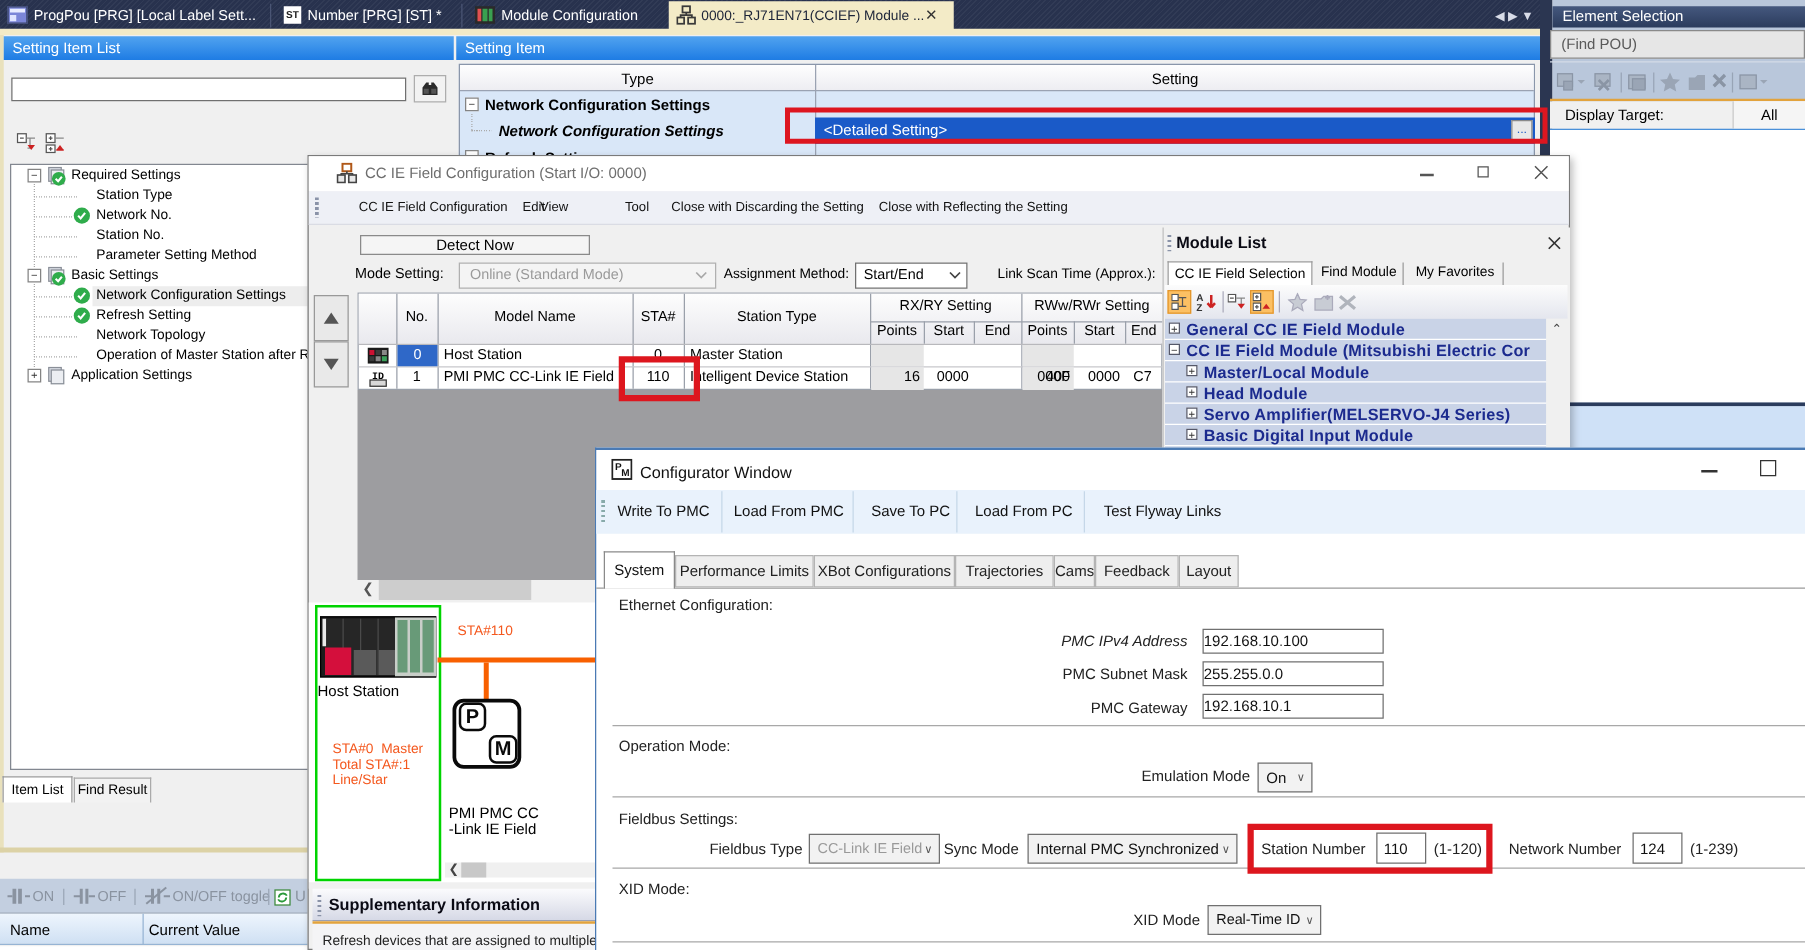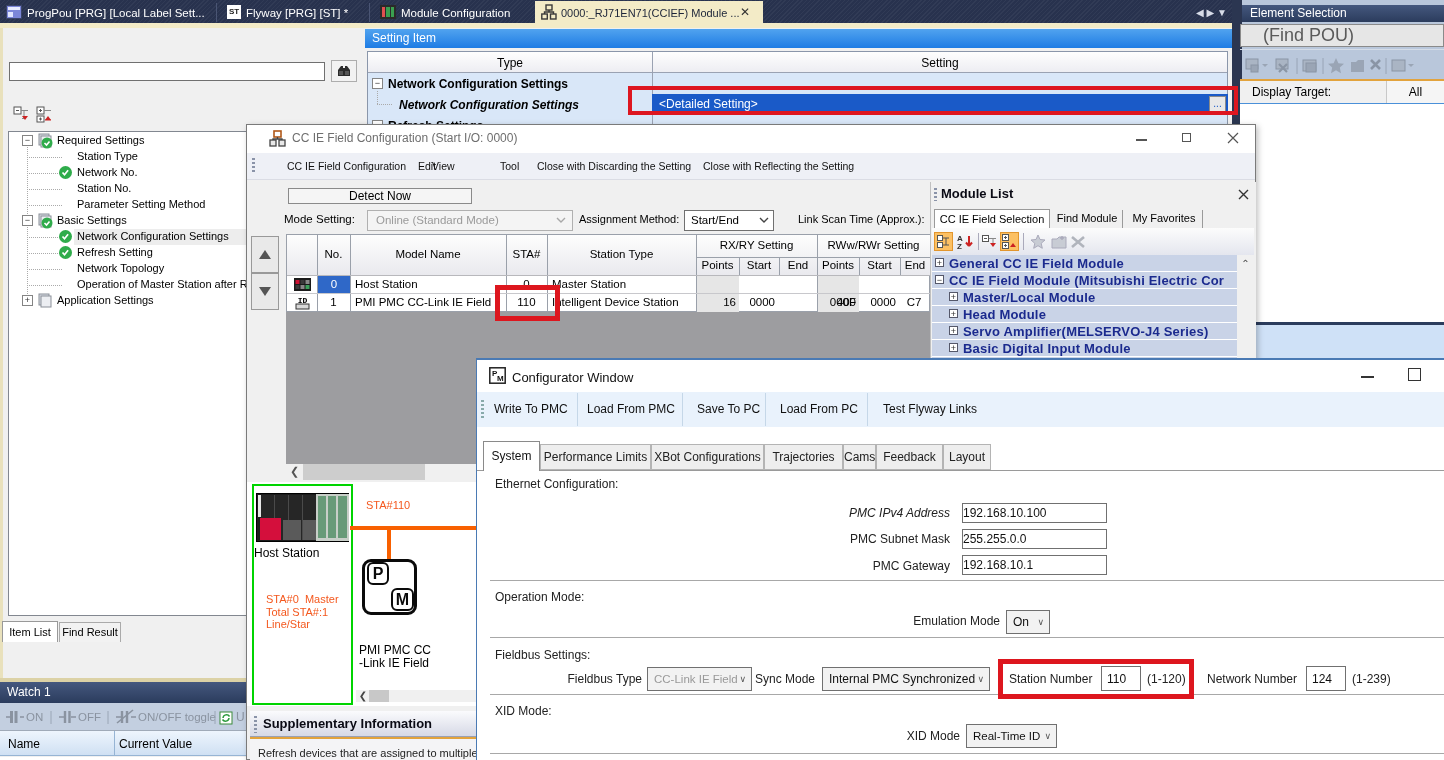--- a/index.html
+++ b/index.html
@@ -21,41 +21,42 @@
 <div class="abs" style="left:369px;top:3px;width:1px;height:19px;background:#4a5574;"></div>
 
 <div class="abs" style="left:535px;top:1px;width:228px;height:27px;background:#f3ebc7;"></div>
 
 <div class="abs" style="left:6px;top:5px;width:16px;height:14px;background:#7b86d8;border:1px solid #3a4468;"></div>
 <div class="abs" style="left:8px;top:7px;width:12px;height:3px;background:#e8ecff;"></div>
 <div class="abs" style="left:8px;top:12px;width:5px;height:5px;background:#dfe4ff;"></div>
 <div class="abs" style="left:27px;top:7px;color:#fff;font-size:11.5px;">ProgPou [PRG] [Local Label Sett...</div>
 
 <div class="abs" style="left:227px;top:5px;width:14px;height:14px;background:#fff;color:#222;font-size:8px;font-weight:bold;text-align:center;line-height:14px;">ST</div>
-<div class="abs" style="left:246px;top:7px;color:#fff;font-size:11.5px;">Flyway [PRG] [ST] *</div>
+<div class="abs" style="left:246px;top:7px;color:#fff;font-size:11.5px;">Number [PRG] [ST] *</div>
 
 <div class="abs" style="left:380px;top:5px;width:16px;height:14px;background:#2a2a2a;"></div>
 <div class="abs" style="left:382px;top:7px;width:3px;height:10px;background:#e05050;"></div>
 <div class="abs" style="left:386px;top:7px;width:4px;height:10px;background:#3aa050;"></div>
 <div class="abs" style="left:391px;top:7px;width:3px;height:10px;background:#3aa050;"></div>
 <div class="abs" style="left:401px;top:7px;color:#fff;font-size:11.5px;">Module Configuration</div>
 
 <svg class="abs" style="left:541px;top:4px;" width="16" height="16" viewBox="0 0 16 16">
       <rect x="5" y="1" width="6" height="5" fill="#f3ebc7" stroke="#3a3a3a" stroke-width="1.4"></rect>
       <rect x="0.8" y="10" width="5.5" height="5" fill="#f3ebc7" stroke="#3a3a3a" stroke-width="1.4"></rect>
       <rect x="9.5" y="10" width="5.5" height="5" fill="#f3ebc7" stroke="#3a3a3a" stroke-width="1.4"></rect>
       <path d="M8 6v2M3.5 10V8h9v2" stroke="#3a3a3a" stroke-width="1.4" fill="none"></path>
     </svg>
 <div class="abs" style="left:561px;top:7px;color:#1c2438;font-size:11px;">0000:_RJ71EN71(CCIEF) Module ...</div>
 <div class="abs" style="left:740px;top:5px;color:#333;font-size:12px;">✕</div>
 
 <div class="abs" style="left:1196px;top:7px;color:#d8dce8;font-size:10px;">◀ ▶ ▼</div>
 
 <div class="abs" style="left:0;top:28px;width:363px;height:654px;background:#f0f0f0;"></div>
 <div class="abs" style="left:0;top:28px;width:3px;height:654px;background:#e9e1bc;"></div>
+<div class="abs bluehdr" style="left:3px;top:29px;width:360px;height:19px;">Setting Item List</div>
 <div class="abs" style="left:9px;top:62px;width:316px;height:19px;background:#fff;border:1px solid #707070;"></div>
 <div class="abs" style="left:331px;top:60px;width:26px;height:22px;background:#f2f2f2;border:1px solid #adadad;"></div>
 <svg class="abs" style="left:336px;top:64px;" width="16" height="14" viewBox="0 0 16 14">
       <path d="M2 6 L5 2 h2 v2 h2 V2 h2 l3 4 v6 H2z" fill="#2a2a2a"></path>
       <rect x="3" y="7" width="4" height="4" fill="#555"></rect>
       <rect x="9" y="7" width="4" height="4" fill="#555"></rect>
     </svg>
 
 <svg class="abs" style="left:13px;top:106px;" width="17" height="17" viewBox="0 0 17 17">
       <rect x="1" y="1" width="7" height="7" fill="#fff" stroke="#555"></rect>
@@ -128,21 +129,20 @@
         <rect x="2" y="1" width="10" height="11" fill="#d8dce4" stroke="#8a8f98"></rect>
         <rect x="4" y="3" width="10" height="11" fill="#eceef2" stroke="#8a8f98"></rect>
       </svg>
   <div class="abs" style="left:49px;top:161px;">Application Settings</div>
 </div>
 
 <div class="abs" style="left:2px;top:621px;width:56px;height:21px;background:#fff;border:1px solid #999;border-bottom:none;font-size:11px;text-align:center;line-height:20px;">Item List</div>
 <div class="abs" style="left:59px;top:622px;width:62px;height:20px;background:#f2f2f2;border:1px solid #aaa;border-bottom:none;font-size:11px;text-align:center;line-height:19px;">Find Result</div>
 <div class="abs" style="left:0;top:678px;width:363px;height:4px;background:#dcd2a6;"></div>
 
-<div class="abs darkhdr" style="left:0;top:682px;width:248px;height:21px;line-height:21px;padding-left:7px;">Watch 1</div>
 <div class="abs" style="left:0;top:703px;width:248px;height:28px;background:#c3cfe0;border-bottom:1px solid #a0aab8;"></div>
 <svg class="abs" style="left:5px;top:708px;" width="240" height="19" viewBox="0 0 240 19">
   <g stroke="#8a93a0" fill="#8a93a0">
     <path d="M1 9h4M15 9h4" stroke-width="1.6" fill="none"></path>
         <rect x="5" y="3" width="3" height="12" stroke="none"></rect>
         <rect x="9.5" y="3" width="3" height="12" stroke="none"></rect>
     <text x="21" y="13" font-size="11.5" stroke="none" font-family="Liberation Sans">ON</text>
     <line x1="46" y1="3" x2="46" y2="16" stroke="#9aa6b6"></line>
     <path d="M54 9h5M66 9h5" stroke-width="1.6" fill="none"></path>
         <path d="M60 3v12M64.5 3v12" stroke-width="2.4" fill="none"></path>
@@ -184,21 +184,21 @@
   <div class="abs" style="left:372px;top:120px;width:11px;height:11px;background:#fff;border:1px solid #848484;font-size:9px;line-height:9px;text-align:center;color:#333;">−</div>
   <div class="abs" style="left:388px;top:119px;font-size:12px;font-weight:bold;">Refresh Settings</div>
 </div>
 
 <div class="abs" style="left:628px;top:86px;width:610px;height:29px;border:4px solid #dd1620;z-index:30;"></div>
 
 <div class="abs" style="left:1232px;top:0;width:10px;height:360px;background:#2b3651;"></div>
 <div id="elemsel">
   <div class="abs" style="left:1242px;top:0;width:202px;height:360px;background:#b9c7db;"></div>
   <div class="abs darkhdr" style="left:1242px;top:5px;width:202px;height:17px;line-height:17px;padding-left:8px;">Element Selection</div>
-  <div class="abs" style="left:1240px;top:24px;width:204px;height:23px;background:#e6e6e6;border:1px solid #8a8a8a;font-size:18px;color:#5a5a5a;line-height:21px;padding-left:22px;">(Find POU)</div>
+  <div class="abs" style="left:1240px;top:24px;width:204px;height:23px;background:#e6e6e6;border:1px solid #8a8a8a;font-size:12px;color:#5a5a5a;line-height:21px;padding-left:8px;">(Find POU)</div>
   <div class="abs" style="left:1240px;top:49px;width:204px;height:1px;background:#d4dce8;"></div>
 
   <svg class="abs" style="left:1245px;top:56px;" width="200" height="20" viewBox="0 0 200 20">
     <g fill="#9aa5b5" stroke="#8a95a5">
       <rect x="1" y="3" width="12" height="10" fill="#aab5c4"></rect>
           <rect x="6" y="9" width="7" height="7" fill="#9aa5b5"></rect>
           <path d="M17 8l3 3 3-3z" stroke="none"></path>
       <rect x="31" y="3" width="12" height="10" fill="#aab5c4"></rect>
           <path d="M34 8l8 8M42 8l-8 8" stroke-width="2.2" fill="none"></path>
       <line x1="52" y1="2" x2="52" y2="18" stroke="#98a4b6"></line>

